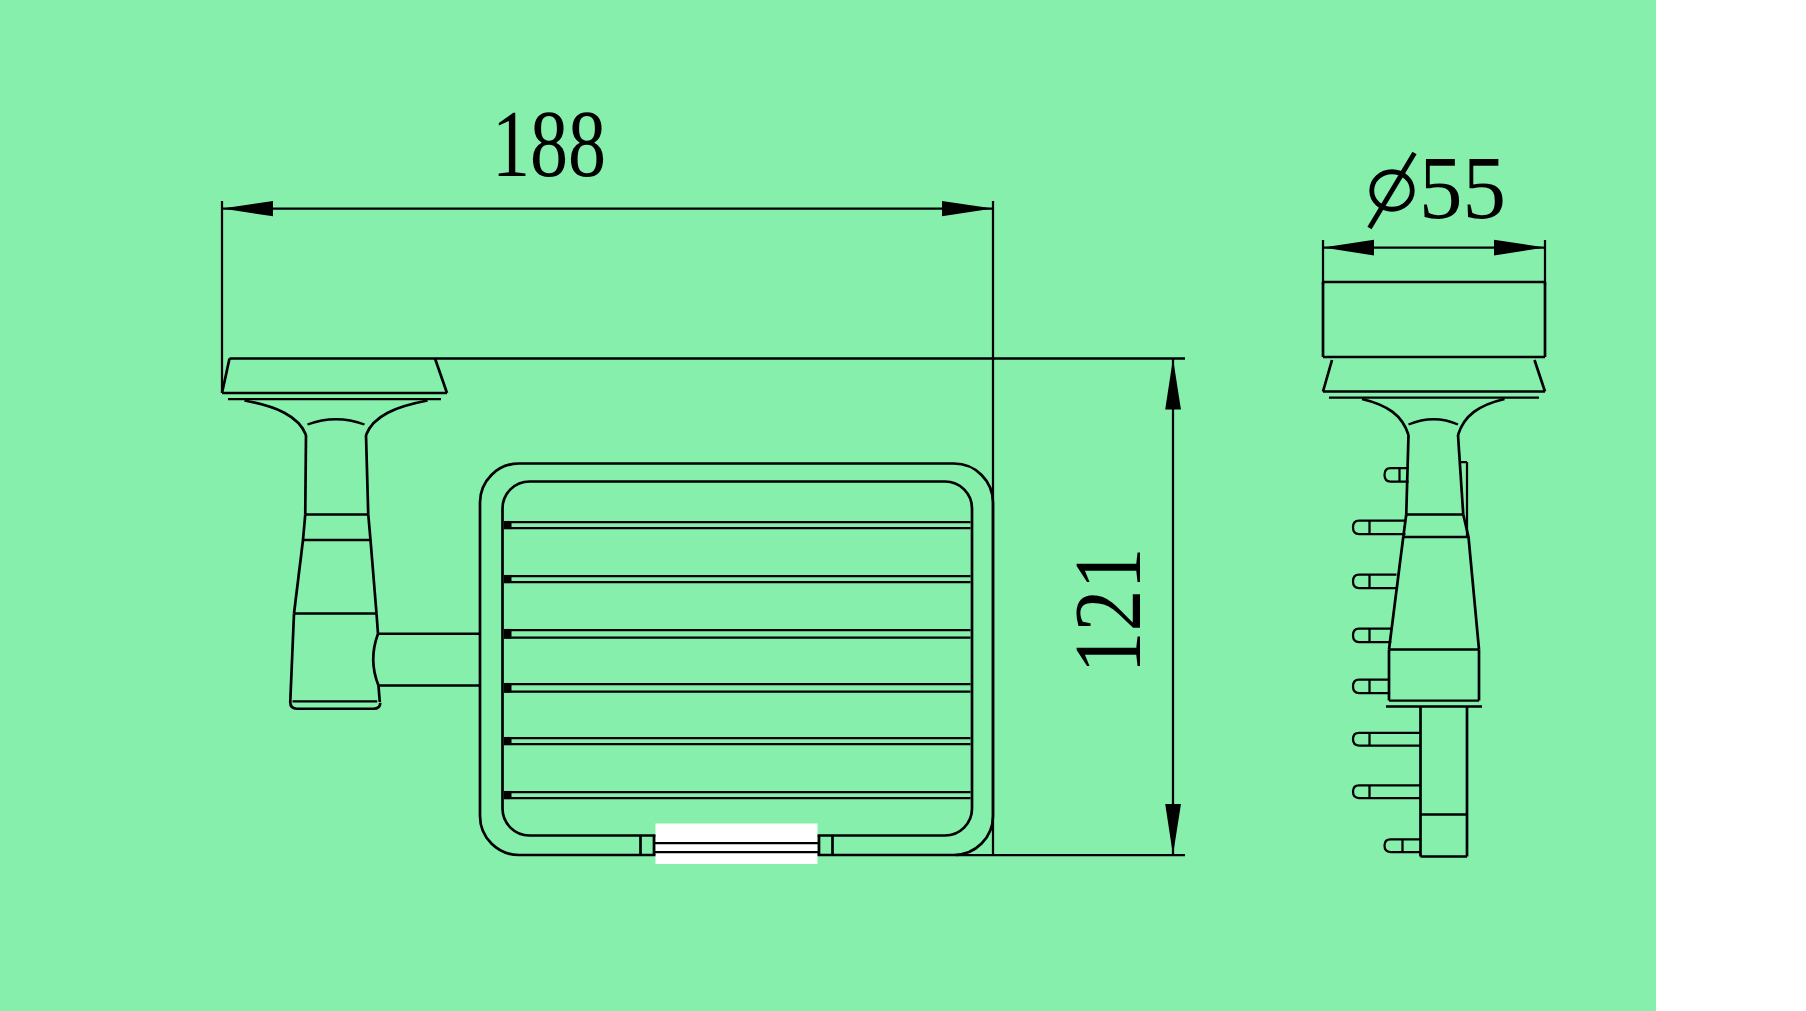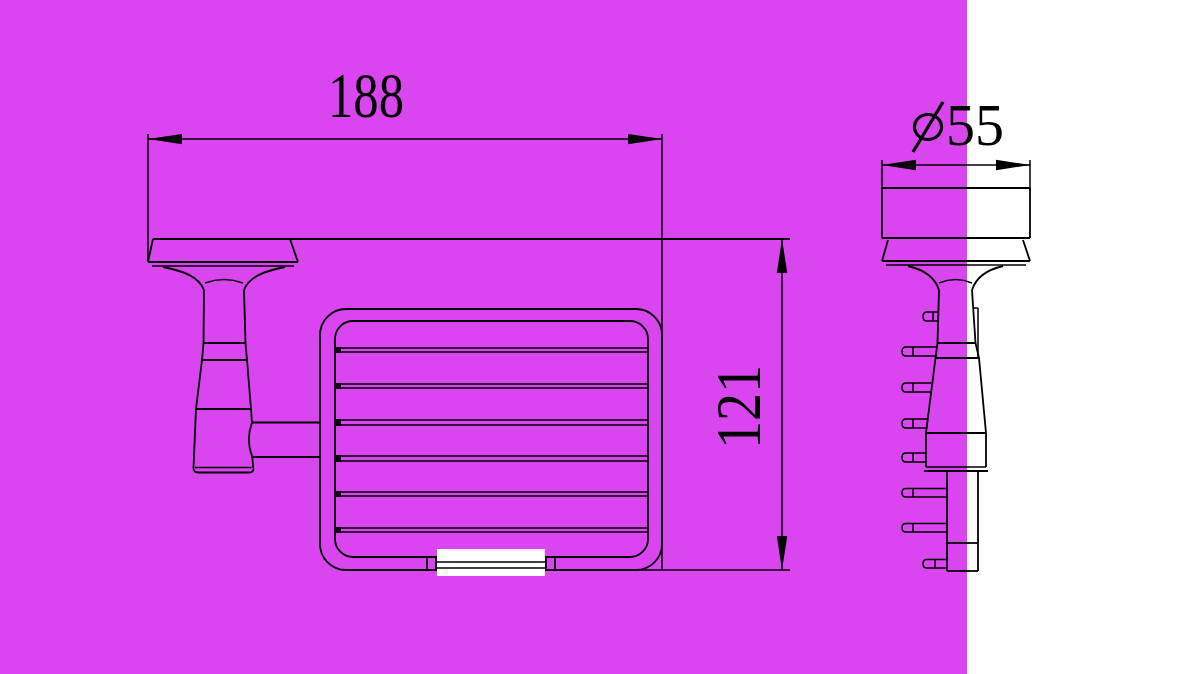--- a/index.html
+++ b/index.html
@@ -4,22 +4,22 @@
 <style>
   html,body{margin:0;padding:0;}
   body{
     width:1204px;height:674px;
     background:#ffffff;
     font-family:"Liberation Serif","DejaVu Serif",serif;
     overflow:hidden;
   }
   .drawing-page{
     position:relative;
-    width:967px;height:674px;
-    background:#d946ef;
+    width:1104px;height:674px;
+    background:#86efac;
   }
   svg{display:block;}
   .ln{fill:none;stroke:#000;stroke-width:1.8;stroke-linecap:butt;stroke-linejoin:miter;}
   .thin{stroke-width:1.5;}
   .arrow{fill:#000;stroke:none;}
   .phi{fill:none;stroke:#000;stroke-width:3.2;}
   .eraser{fill:#ffffff;stroke:none;}
   .cap{fill:#000;stroke:none;}
   .dimtext{fill:#000;}
 </style>

